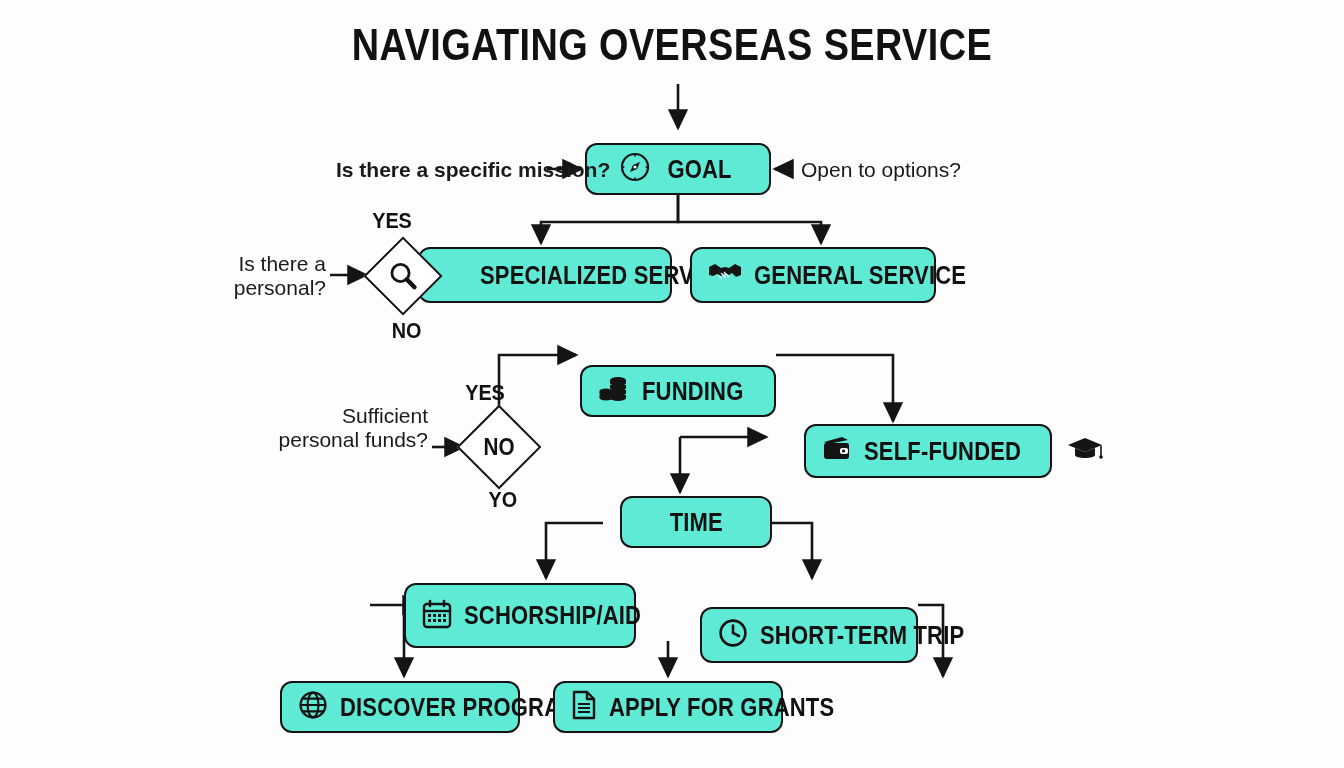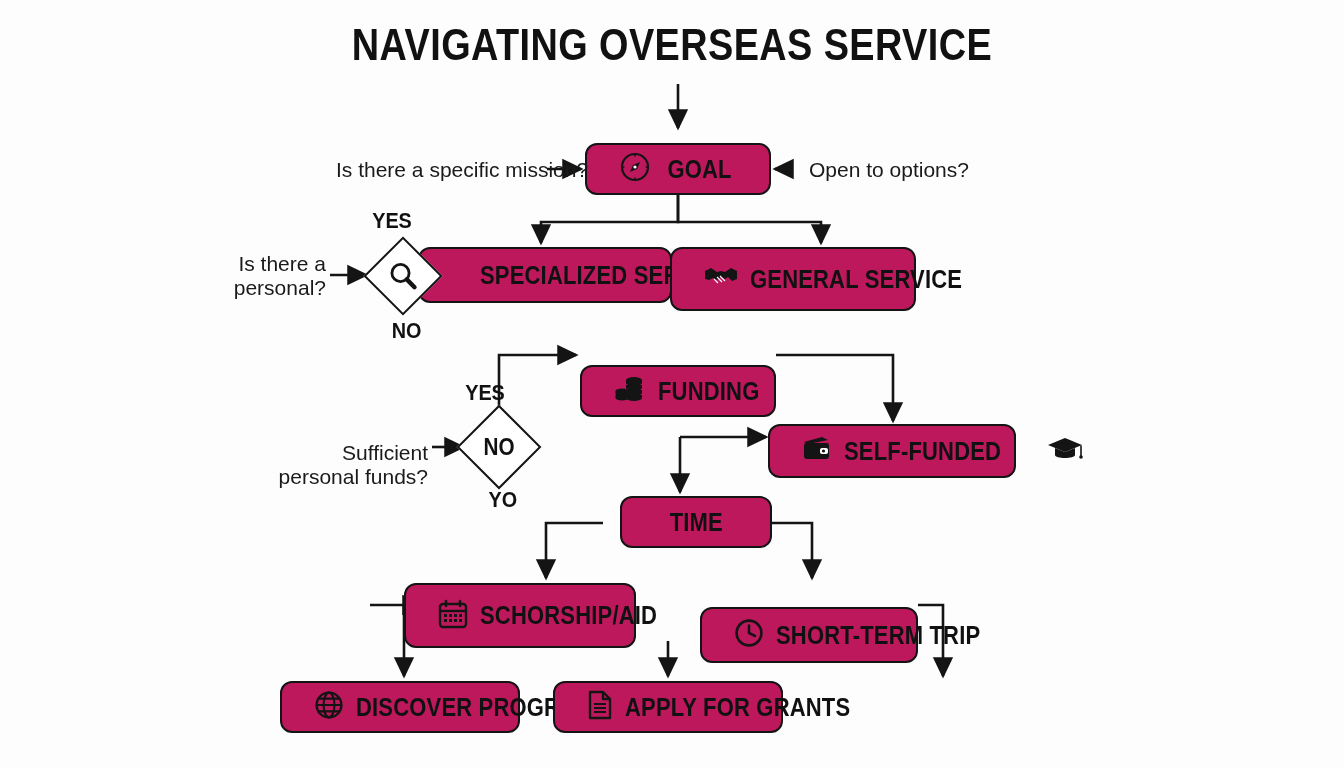--- a/index.html
+++ b/index.html
@@ -24,23 +24,23 @@
     transform:scaleX(.86);
     transform-origin:center top;
     white-space:nowrap;
   }
 
   
   .box{
     position:absolute;box-sizing:border-box;
     border:2.4px solid #141414;
     border-radius:12px;
-    background:#be185d;
+    background:#5eead4;
     display:flex;align-items:center;
-    padding:0 32px;
+    padding:0 16px;
     gap:12px;
   }
   .box .lbl{
     font-size:25px;font-weight:bold;
     letter-spacing:.2px;
     transform:scaleX(.88);
     transform-origin:left center;
     white-space:nowrap;
     line-height:1;
   }
@@ -141,22 +141,22 @@
       <svg width="32" height="32" viewBox="0 0 32 32">
         <circle cx="16" cy="16" r="13" fill="none" stroke="#141414" stroke-width="2.2"></circle>
         <path d="M21 11 L18 18 L11 21 L14 14 Z" fill="#141414"></path>
         <circle cx="16" cy="16" r="1.6" fill="#fff"></circle>
         <path d="M16 3 L16 5.4 M16 26.6 L16 29 M3 16 L5.4 16 M26.6 16 L29 16" stroke="#141414" stroke-width="1.6"></path>
       </svg>
     </span>
     <span class="lbl">GOAL</span>
   </div>
 
-  <div class="sidelabel r" style="left:336px;top:158px;width:205px;">Is there a specific mission?</div>
-  <div class="sidelabel" style="left:801px;top:158px;width:200px;margin-left:8px;">Open to options?</div>
+  <div class="sidelabel r" style="left:336px;top:158px;width:205px;font-weight:bold;">Is there a specific mission?</div>
+  <div class="sidelabel" style="left:801px;top:158px;width:200px;">Open to options?</div>
 
   <div class="box" style="left:418px;top:247px;width:254px;height:56px;padding-left:60px;">
     <span class="lbl">SPECIALIZED SERVICE</span>
   </div>
 
   <div class="diamond-wrap" style="left:366px;top:239px;width:74px;height:74px;">
     <div class="diamond" style="left:9px;top:9px;width:56px;height:56px;"></div>
     <div class="diamond-ico">
       <svg width="36" height="36" viewBox="0 0 36 36">
         <circle cx="15.5" cy="15" r="8.6" fill="none" stroke="#141414" stroke-width="2.8"></circle>
@@ -166,21 +166,21 @@
   </div>
 
   <div class="yn" style="left:370px;top:208px;">YES</div>
   <div class="yn" style="left:390px;top:318px;">NO</div>
 
   <div class="sidelabel r" style="left:170px;top:252px;width:156px;">
     <span>Is there a</span><br>
     <span>personal?</span>
   </div>
 
-  <div class="box" style="left:670px;top:247px;width:246px;height:64px;text-align:center;">
+  <div class="box" style="left:690px;top:247px;width:246px;height:56px;text-align:center;">
     <span class="ico">
       <svg width="34" height="26" viewBox="0 0 34 26">
         <path d="M1 7 L7 4 L13 8 L17 7 L21 8 L27 4 L33 7 L33 15 L28 17 L24 13
                  L21 15 L17 13 L13 16 L9 14 L5 16 L1 15 Z" fill="#141414"></path>
         <path d="M10 15 L14 19 M13 13 L18 18 M16 12 L21 17" stroke="#fff" stroke-width="1.1"></path>
       </svg>
     </span>
     <span class="lbl">GENERAL SERVICE</span>
   </div>
 
@@ -209,26 +209,26 @@
   </div>
 
   <div class="diamond-wrap" style="left:455px;top:405px;width:88px;height:84px;">
     <div class="diamond" style="left:14px;top:12px;width:60px;height:60px;"></div>
     <div class="diamond-txt">NO</div>
   </div>
 
   <div class="yn" style="left:463px;top:380px;">YES</div>
   <div class="yn" style="left:487px;top:487px;">YO</div>
 
-  <div class="sidelabel r" style="left:262px;top:441px;width:166px;">
+  <div class="sidelabel r" style="left:262px;top:404px;width:166px;">
     <span>Sufficient</span><br>
     <span>personal funds?</span>
   </div>
 
-  <div class="box" style="left:768px;top:424px;width:248px;height:54px;">
+  <div class="box" style="left:804px;top:424px;width:248px;height:54px;">
     <span class="ico">
       <svg width="30" height="26" viewBox="0 0 30 26">
         <path d="M2 6 L20 1 L26 4 L6 8 Z" fill="#141414"></path>
         <rect x="2" y="7" width="25" height="16" rx="2.4" fill="#141414"></rect>
         <rect x="18" y="12" width="8" height="6" rx="2" fill="#fff"></rect>
         <circle cx="21.5" cy="15" r="1.6" fill="#141414"></circle>
       </svg>
     </span>
     <span class="lbl">SELF-FUNDED</span>
     <span class="spacer"></span>

